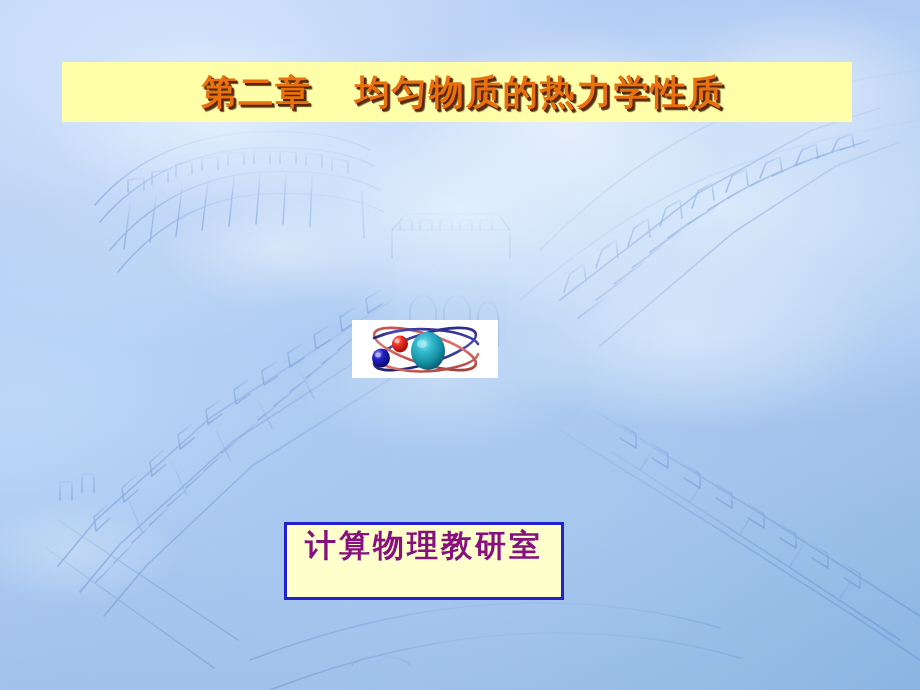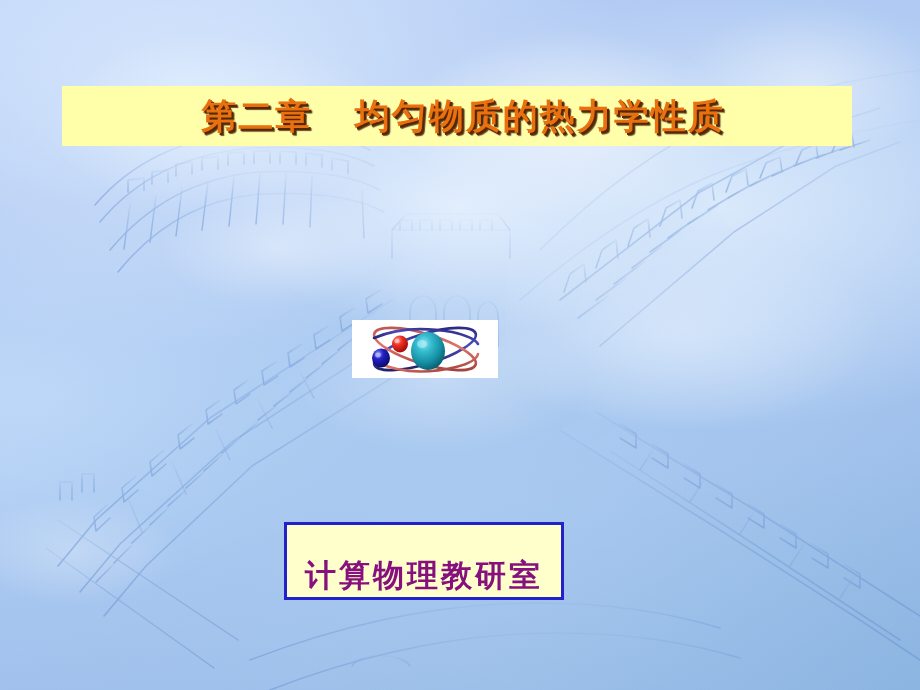--- a/index.html
+++ b/index.html
@@ -56,21 +56,20 @@
   #title-banner {
     position: absolute;
     left: 62px;
     top: 62px;
     width: 790px;
     height: 60px;
     background: #ffffaa;
     display: flex;
     align-items: center;
     justify-content: center;
-    margin-top: 24px;
   }
   #title-text {
     font-family: "DejaVu Sans", "Liberation Sans", sans-serif;
     font-size: 35px;
     font-weight: 700;
     letter-spacing: 2px;
     color: #e8700f;
     white-space: pre;
     text-shadow:
       2px 2px 0 #5a2600,
@@ -93,21 +92,21 @@
   #dept-box {
     position: absolute;
     left: 284px;
     top: 522px;
     width: 280px;
     height: 78px;
     background: #ffffcc;
     border: 3px solid #2222cc;
     box-sizing: border-box;
     display: flex;
-    align-items: flex-end;
+    align-items: flex-start;
     justify-content: center;
   }
   #dept-text {
     font-family: "DejaVu Serif", "Liberation Serif", serif;
     font-size: 31px;
     font-weight: 700;
     letter-spacing: 3px;
     color: #86107e;
     white-space: pre;
   }

